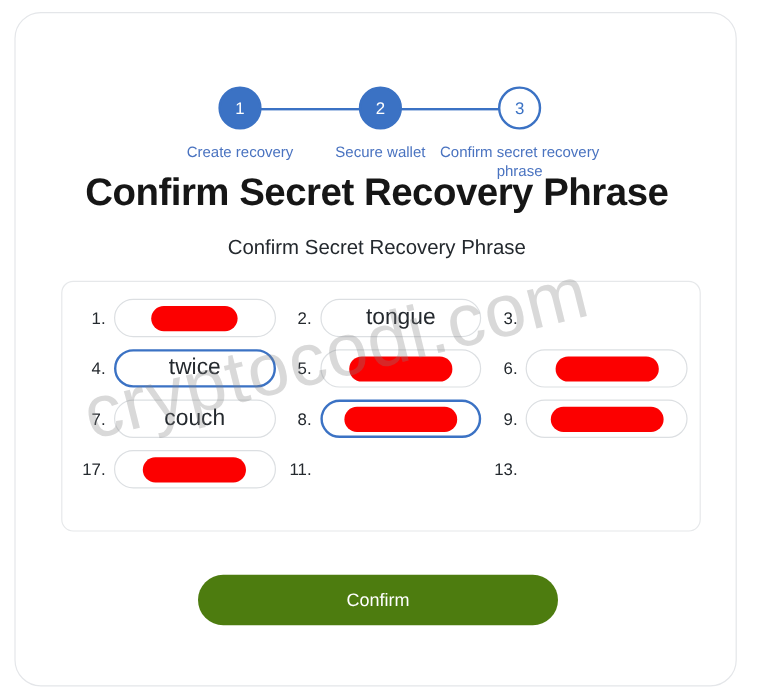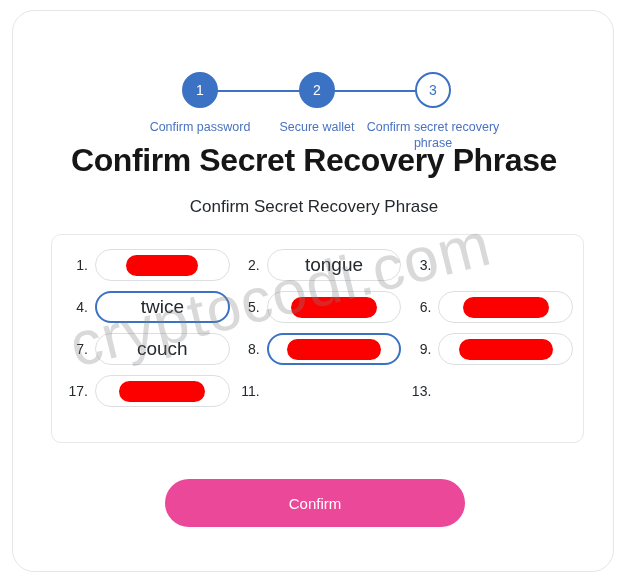--- a/index.html
+++ b/index.html
@@ -168,24 +168,24 @@
     background: #fc0000;
     border-radius: 11px;
   }
 
   
   #confirm-button {
     position: absolute;
     left: 152px;
     top: 468px;
     width: 300px;
-    height: 48px;
+    height: 42px;
     border: none;
     border-radius: 26px;
-    background: #ec4899;
+    background: #4d7c0f;
     color: #ffffff;
     font-family: "Liberation Sans", sans-serif;
     font-size: 15px;
     cursor: pointer;
   }
 
   
   #watermark {
     position: absolute;
     left: 58px;
@@ -216,21 +216,21 @@
       <div class="step-node done" id="step-node-1">
         <span>1</span>
       </div>
       <div class="step-node done" id="step-node-2">
         <span>2</span>
       </div>
       <div class="step-node current" id="step-node-3">
         <span>3</span>
       </div>
 
-      <div class="step-label" id="step-label-1">Confirm password</div>
+      <div class="step-label" id="step-label-1">Create recovery</div>
       <div class="step-label" id="step-label-2">Secure wallet</div>
       <div class="step-label" id="step-label-3">Confirm secret recovery phrase</div>
 
     </div>
 
     <h1 id="page-title">Confirm Secret Recovery Phrase</h1>
     <p id="page-subtitle">Confirm Secret Recovery Phrase</p>
 
     <div id="seed-phrase-panel">
       <div id="seed-word-grid">

